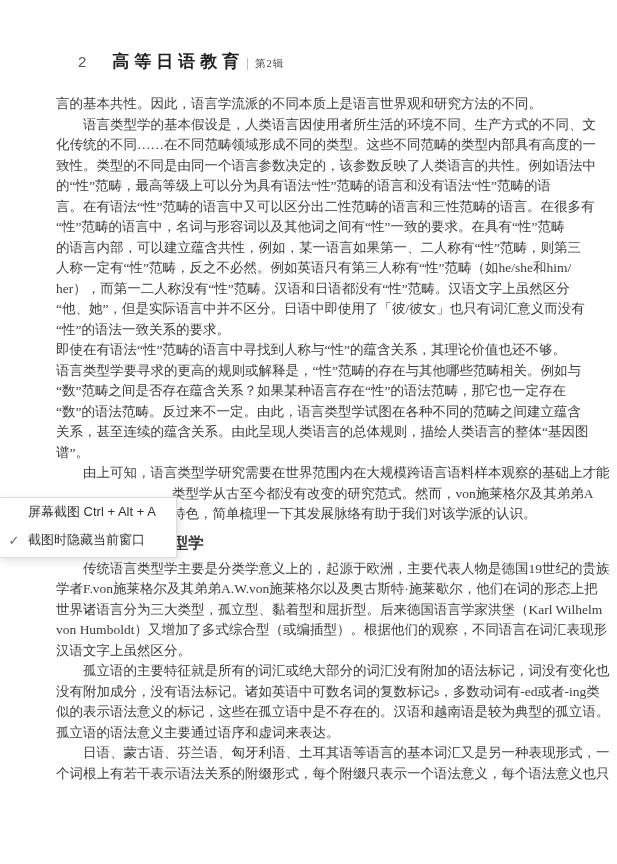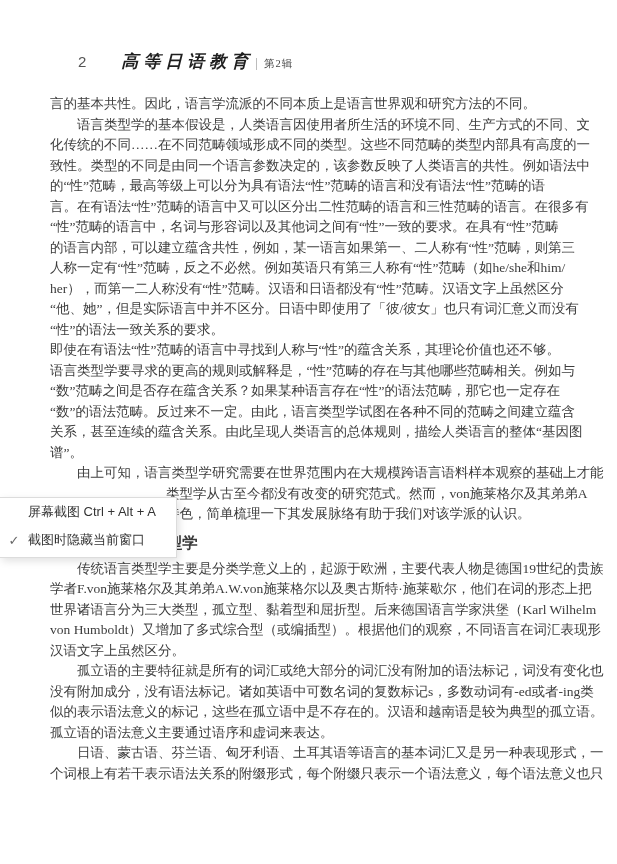--- a/index.html
+++ b/index.html
@@ -19,30 +19,29 @@
     margin:0 auto;
   }
   
   .pheader{
     position:absolute;top:50px;left:78px;
     display:flex;align-items:baseline;
     color:#2c2c2c;
   }
   .pnum{font-size:15px;color:#555;margin-right:26px;font-family:"Liberation Sans",sans-serif;}
   .jtitle{
-    font-size:17px;font-weight:bold;font-style:italic;
+    font-size:17px;font-weight:bold;
     letter-spacing:5px;color:#1f1f1f;
     font-family:"DejaVu Serif","Liberation Serif",serif;
-    margin-left:9px;
   }
   .hsep{color:#9a9a9a;margin:0 6px 0 2px;font-size:13px;}
   .issue{font-size:10.5px;color:#444;letter-spacing:1px;}
   
   .textcol{
-    position:absolute;top:94px;left:50px;width:500px;
+    position:absolute;top:94px;left:56px;width:500px;
     font-size:13.5px;line-height:20.5px;color:var(--body-text);
   }
   .tline{white-space:nowrap;}
   .tline.indent{text-indent:2em;}
   .tline.covered{padding-left:116px;}
   .section-heading{
     font-family:"Liberation Sans",sans-serif;
     font-size:15.5px;font-weight:bold;color:#3a3a3a;
     line-height:22px;margin:7px 0 5px 22px;
     white-space:nowrap;

